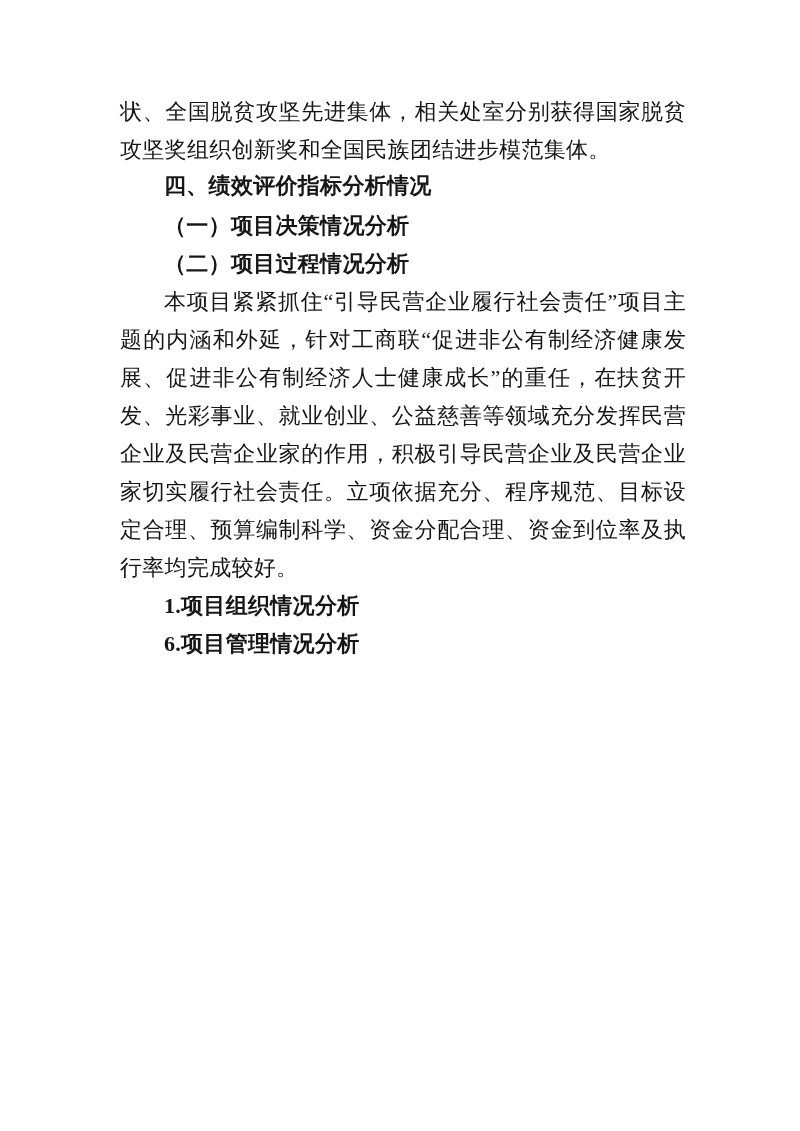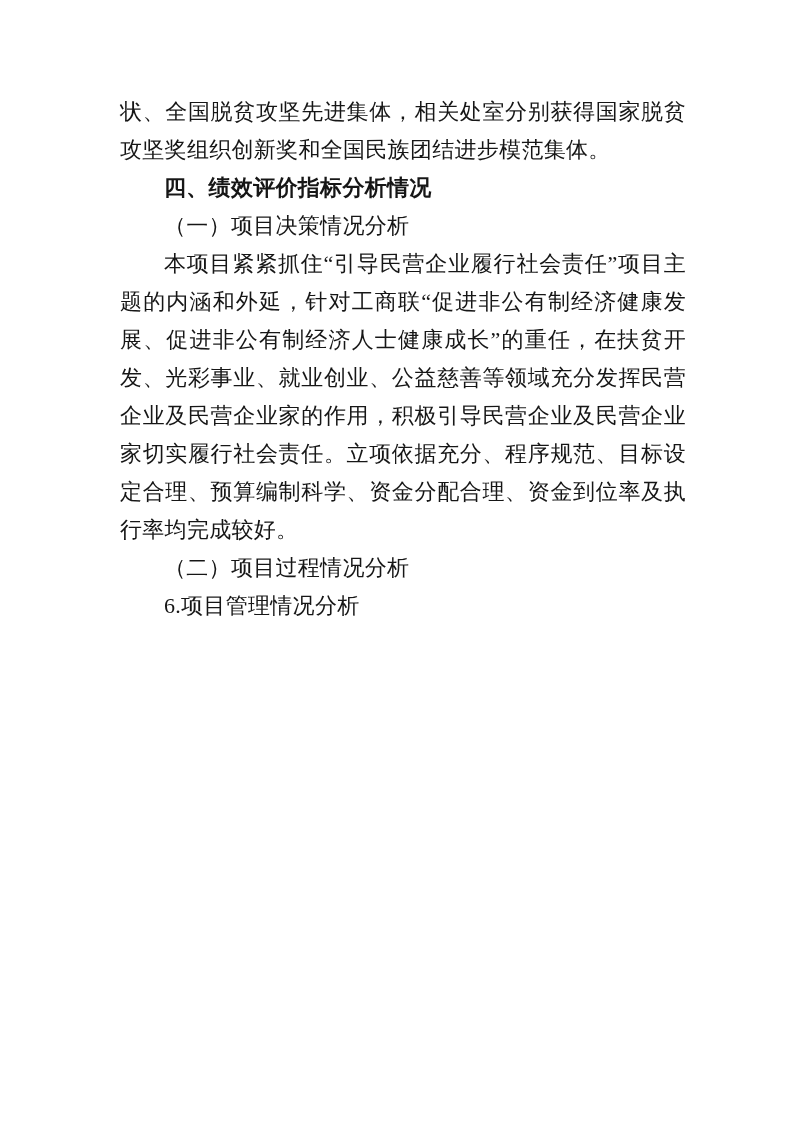--- a/index.html
+++ b/index.html
@@ -33,25 +33,26 @@
     letter-spacing: 0.3px;
   }
   .indent {
     text-indent: 2em;
   }
   .para-continuation {
     text-indent: 0;
   }
   .section-heading {
     font-weight: bold;
-    font-family: Liberation Sans, sans-serif;
+    font-family: Liberation Mono, monospace;
     letter-spacing: 1px;
   }
   .sub-heading {
     letter-spacing: 2px;
+    font-weight: bold;
   }
   .page-footer {
     position: absolute;
     left: 0;
     top: 1026px;
     width: 100%;
     text-align: right;
     font-size: 15px;
     line-height: 20px;
     font-family: "Liberation Serif", serif;
@@ -60,19 +61,20 @@
   }
 </style>
 </head>
 <body>
 
 <div class="page">
   <div class="content">
     <p class="para-continuation">状、全国脱贫攻坚先进集体，相关处室分别获得国家脱贫攻坚奖组织创新奖和全国民族团结进步模范集体。</p>
     <p class="indent section-heading">四、绩效评价指标分析情况</p>
     <p class="indent sub-heading">（一）项目决策情况分析</p>
+    <p class="indent sub-heading">（二）项目过程情况分析</p>
     <p class="indent">本项目紧紧抓住“引导民营企业履行社会责任”项目主题的内涵和外延，针对工商联“促进非公有制经济健康发展、促进非公有制经济人士健康成长”的重任，在扶贫开发、光彩事业、就业创业、公益慈善等领域充分发挥民营企业及民营企业家的作用，积极引导民营企业及民营企业家切实履行社会责任。立项依据充分、程序规范、目标设定合理、预算编制科学、资金分配合理、资金到位率及执行率均完成较好。</p>
-    <p class="indent sub-heading">（二）项目过程情况分析</p>
+    <p class="indent sub-heading">1.项目组织情况分析</p>
     <p class="indent sub-heading">6.项目管理情况分析</p>
   </div>
 
   <div class="page-footer">32</div>
 </div>
 
 </body></html>

